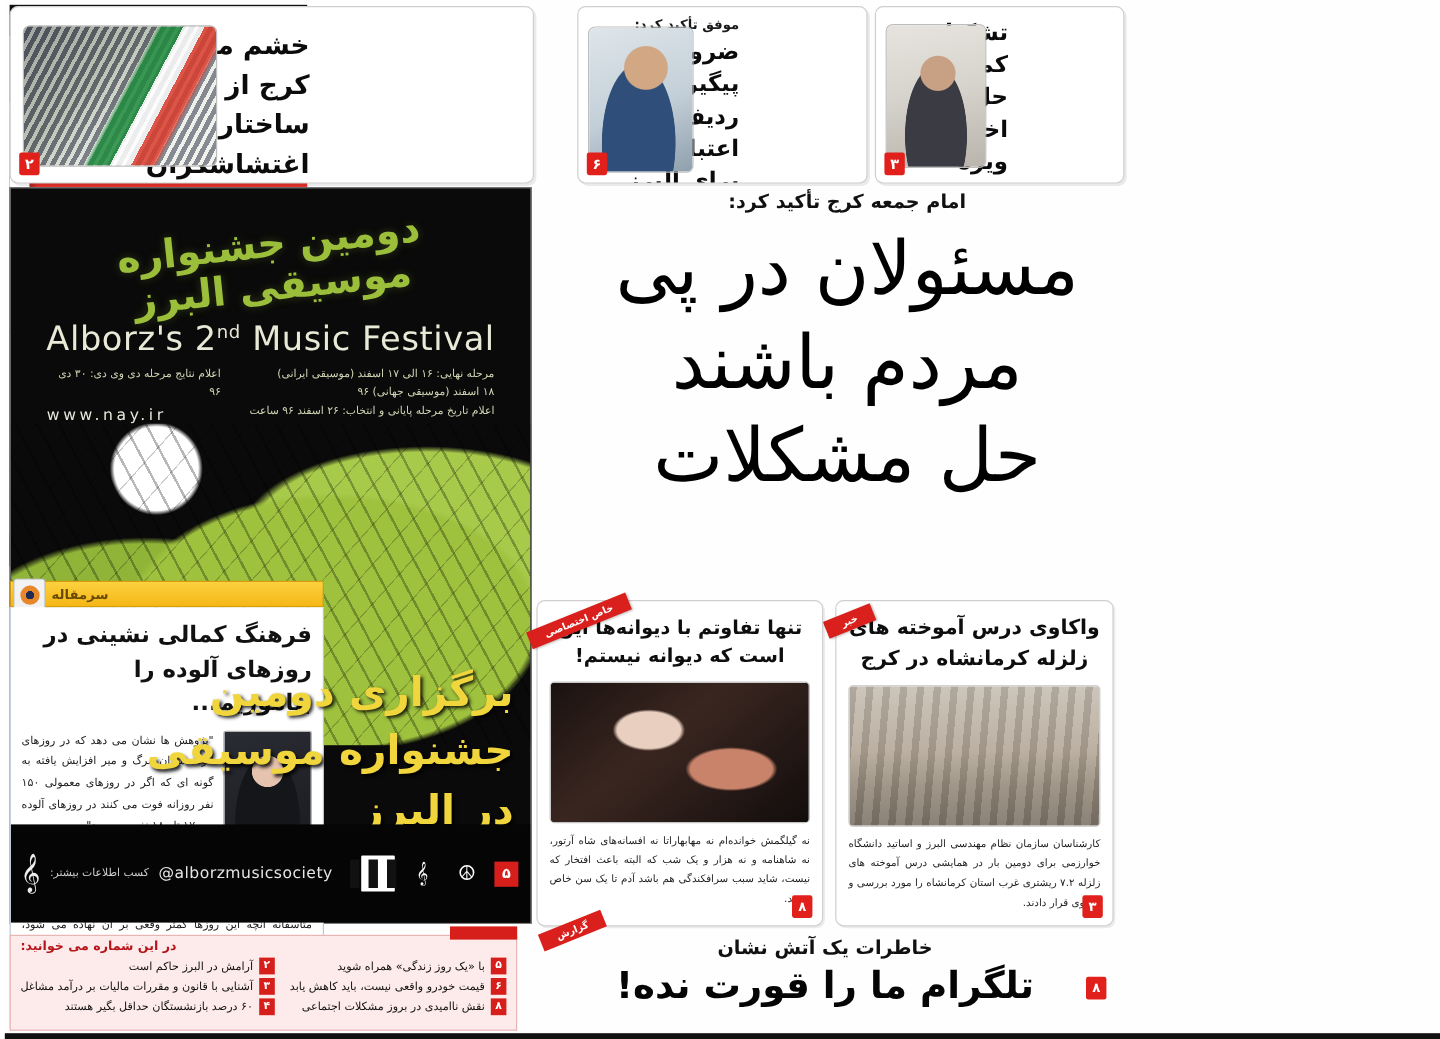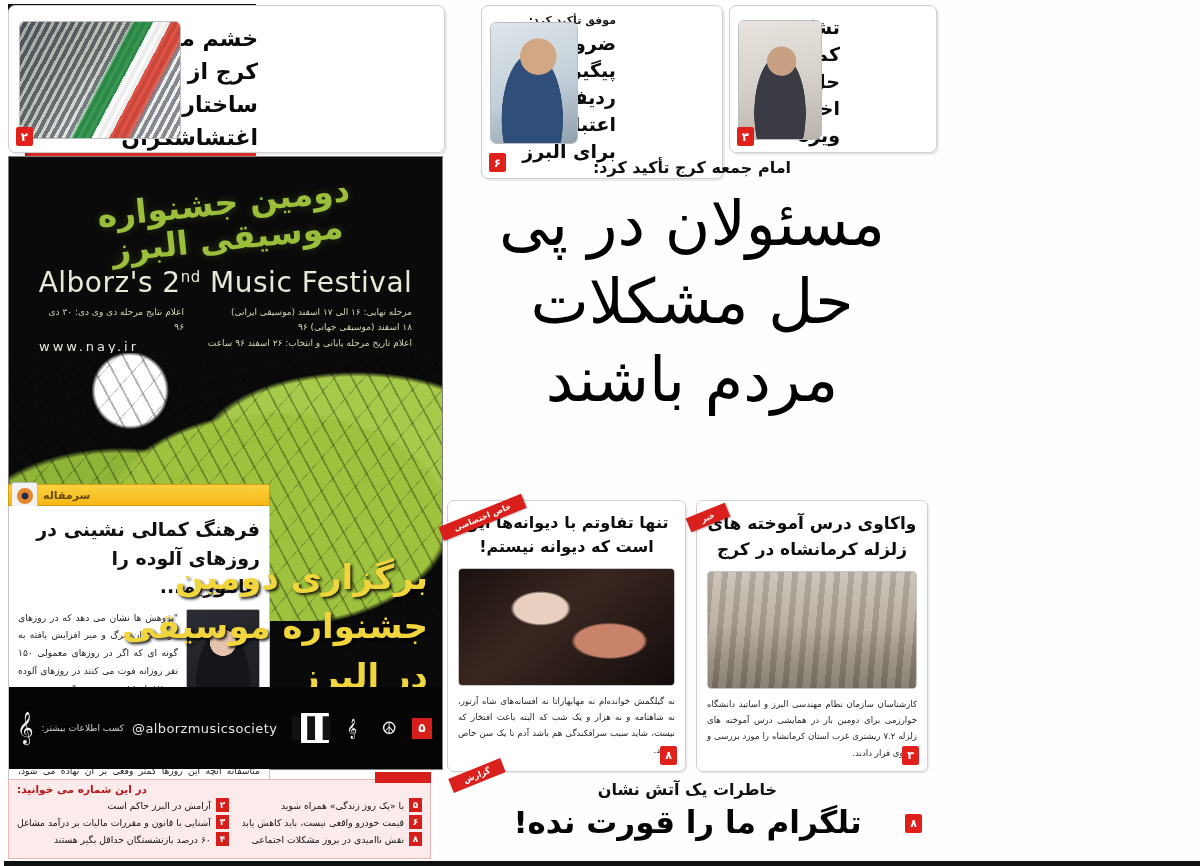--- a/index.html
+++ b/index.html
@@ -78,21 +78,21 @@
 
   
   .topbox {
     position: absolute; top: 5px;
     background: #ffffff;
     border: 1.5px solid #cfcfcf; border-radius: 7px;
     box-shadow: 2px 2px 0 rgba(0,0,0,.08);
     overflow: hidden;
   }
   #topbox-1 { right: 263px; width: 208px; height: 148px; }
-  #topbox-2 { right: 477px; width: 242px; height: 174px; }
+  #topbox-2 { right: 477px; width: 242px; height: 148px; }
   #topbox-3 { right: 755px; width: 437px; height: 148px; }
 
   .tb-inner { position: relative; width: 100%; height: 100%; padding: 8px 10px; }
   .tb-kicker {
     font-size: 11px; color: #1a1a1a; text-align: right; margin-bottom: 3px;
     font-weight: bold;
   }
   .tb-title {
     font-size: 19px; font-weight: bold; color: #0b0b0b;
     line-height: 1.42; text-align: right; letter-spacing: -0.2px;
@@ -148,21 +148,21 @@
   }
   .ph-woman { width:100%; height:100%;
     background:
       radial-gradient(circle at 50% 40%, #e5c3ae 0 21%, transparent 22%),
       radial-gradient(ellipse at 50% 92%, #15161a 0 52%, transparent 54%),
       linear-gradient(160deg, #2a2c33 0%, #1c1d22 100%);
   }
 
   
   .lead {
-    position: absolute; right: 263px; top: 158px;
+    position: absolute; right: 249px; top: 158px;
     width: 490px; height: 318px;
     text-align: center;
   }
   .lead-kicker {
     font-size: 16px; font-weight: bold; color: #111; margin-bottom: 8px;
     text-align: center;
   }
   .lead-title {
     font-size: 62px; font-weight: normal; color: #000;
     line-height: 1.26; letter-spacing: -1px;
@@ -459,22 +459,22 @@
         </div>
       <div class="tb-title" style="margin-right:176px; padding-top:8px;">خشم مردم انقلابی کرج از اقدامات ساختارشکنانه اغتشاشگران</div>
       <div class="pagebadge">۲</div>
     </div>
   </div>
 
   <div class="lead">
     <div class="lead-kicker">امام جمعه کرج تأکید کرد:</div>
     <div class="lead-title">
       <span>مسئولان در پی</span>
+      <span>مردم باشند</span>
       <span>حل مشکلات</span>
-      <span>مردم باشند</span>
     </div>
   </div>
 
   <div class="poster">
     <div class="poster-top">
       <div class="poster-title">دومین جشنواره موسیقی البرز</div>
       <div class="poster-latin"><span>Alborz's 2</span><sup>nd</sup><span> Music Festival</span></div>
       <div class="poster-meta">
         <div class="col">
           <div>مرحله نهایی: ۱۶ الی ۱۷ اسفند (موسیقی ایرانی)</div>

